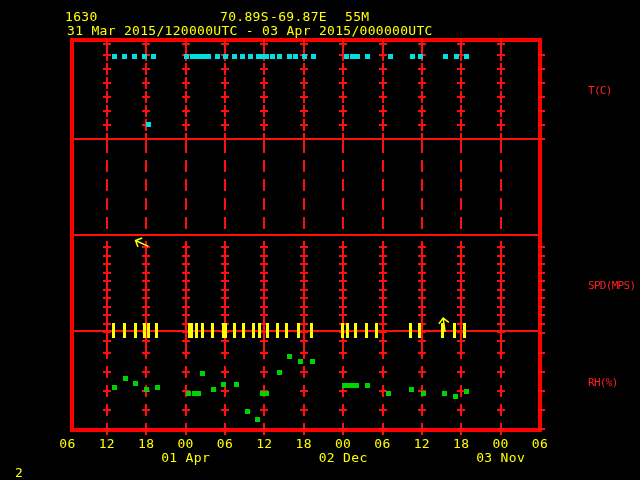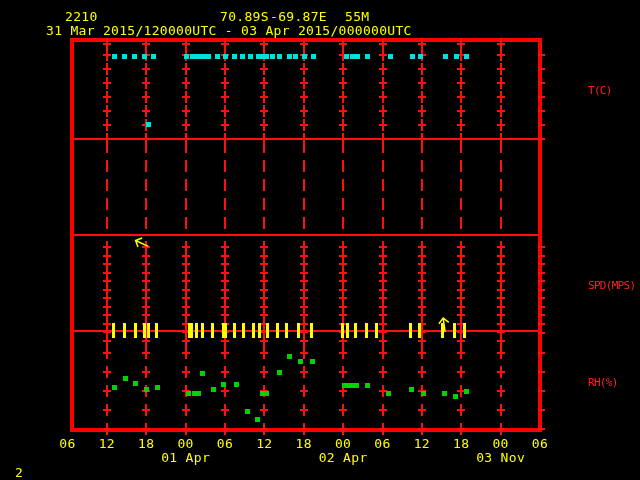--- a/index.html
+++ b/index.html
@@ -19,25 +19,25 @@
   .spd-bar{width:3px;height:15px;background:#ffff00;}
   .rh-pt{width:5px;height:5px;background:#00d400;}
   .hour-label{transform:translateX(-50%);}
   .date-label{transform:translateX(-50%);text-align:center;}
 </style>
 </head>
 <body>
 
 <div id="screen">
 
-  <span class="abs ytext" style="left:65px;top:9px;">2210</span>
+  <span class="abs ytext" style="left:65px;top:9px;">1630</span>
   <span class="abs ytext" style="left:220px;top:9px;">70.89S</span>
   <span class="abs ytext" style="left:270px;top:9px;">-69.87E</span>
   <span class="abs ytext" style="left:345px;top:9px;">55M</span>
-  <span class="abs ytext" style="left:46px;top:23px;">31 Mar 2015/120000UTC - 03 Apr 2015/000000UTC</span>
+  <span class="abs ytext" style="left:67px;top:23px;">31 Mar 2015/120000UTC - 03 Apr 2015/000000UTC</span>
 
   <div id="plot-frame" class="abs"></div>
   <div class="abs hline" style="top:138px;"></div>
   <div class="abs hline" style="top:234px;"></div>
   <div class="abs hline" style="top:330px;"></div>
 
   <div id="grid-layer" class="abs" style="left:0;top:0;">
       <div class="cross abs" style="left: 102.875px; top: 38px;"></div>
       <div class="cross abs" style="left: 102.875px; top: 49px;"></div>
       <div class="cross abs" style="left: 102.875px; top: 63px;"></div>
@@ -465,21 +465,21 @@
       <span class="abs ytext hour-label" style="left: 225px; top: 436px;">06</span>
       <span class="abs ytext hour-label" style="left: 264.375px; top: 436px;">12</span>
       <span class="abs ytext hour-label" style="left: 303.75px; top: 436px;">18</span>
       <span class="abs ytext hour-label" style="left: 343.125px; top: 436px;">00</span>
       <span class="abs ytext hour-label" style="left: 382.5px; top: 436px;">06</span>
       <span class="abs ytext hour-label" style="left: 421.875px; top: 436px;">12</span>
       <span class="abs ytext hour-label" style="left: 461.25px; top: 436px;">18</span>
       <span class="abs ytext hour-label" style="left: 500.625px; top: 436px;">00</span>
       <span class="abs ytext hour-label" style="left: 540px; top: 436px;">06</span>
       <span class="abs ytext date-label" style="left: 185.625px; top: 450px;">01 Apr</span>
-      <span class="abs ytext date-label" style="left: 343.125px; top: 450px;">02 Apr</span>
+      <span class="abs ytext date-label" style="left: 343.125px; top: 450px;">02 Dec</span>
       <span class="abs ytext date-label" style="left: 500.625px; top: 450px;">03 Nov</span>
     </div>
 
   <span class="abs axis-title" style="left:588px;top:84px;">T(C)</span>
   <span class="abs axis-title" style="left:588px;top:279px;">SPD(MPS)</span>
   <span class="abs axis-title" style="left:588px;top:376px;">RH(%)</span>
 
   <span class="abs ytext" style="left:15px;top:465px;">2</span>
 </div>
 

